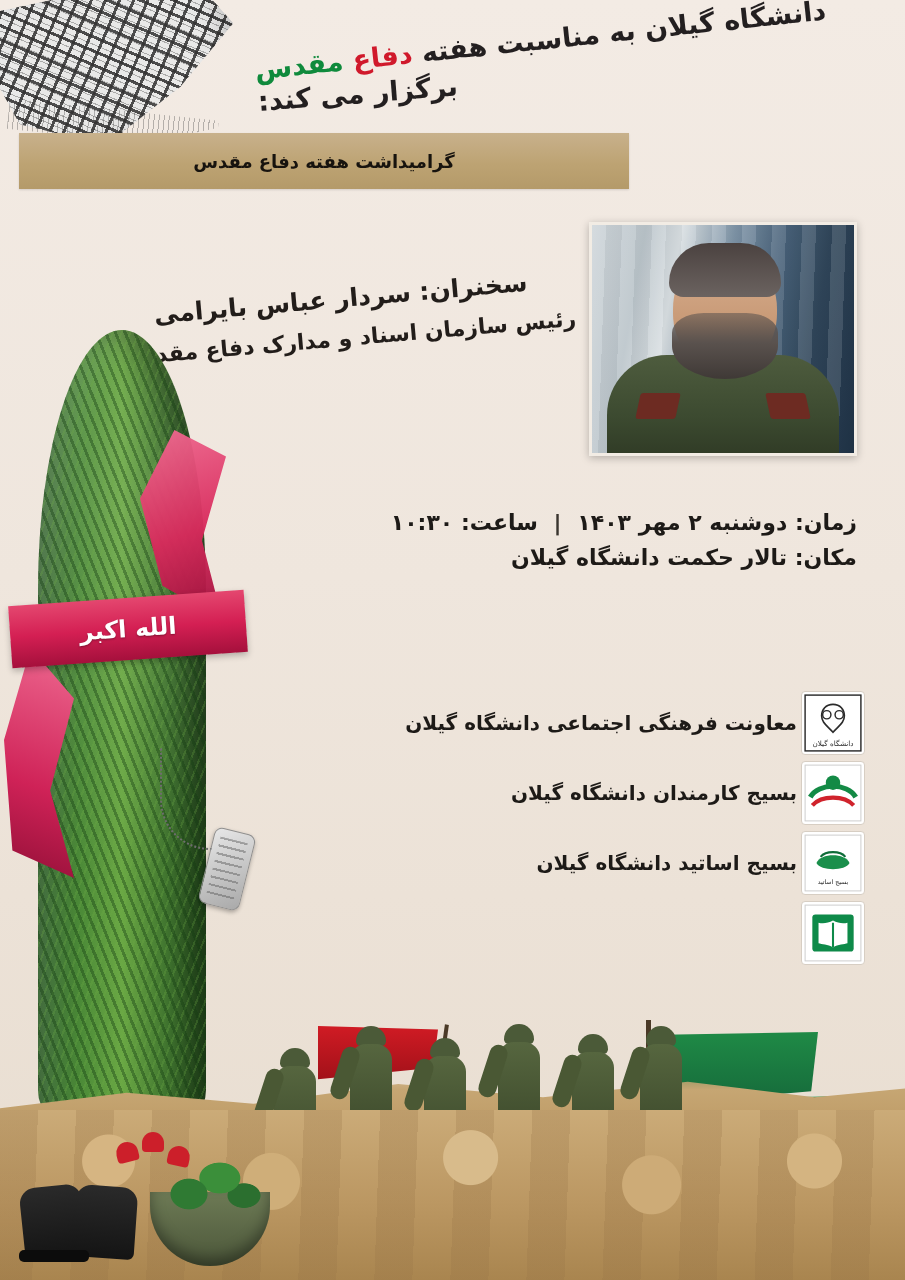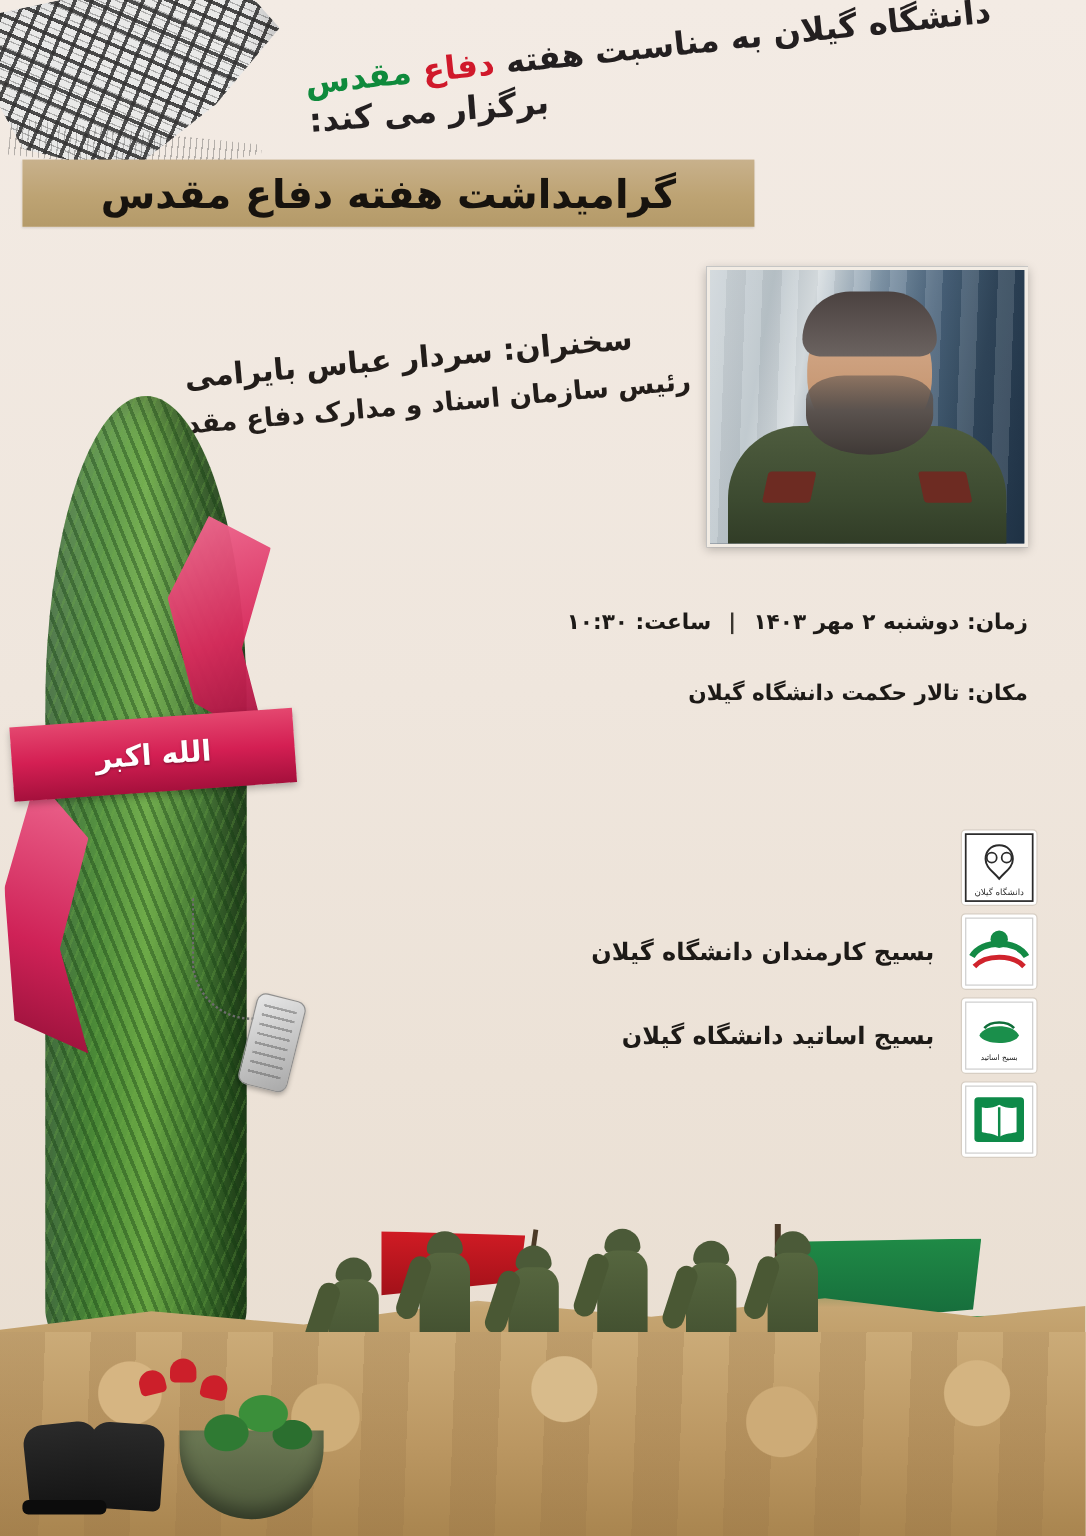--- a/index.html
+++ b/index.html
@@ -84,21 +84,21 @@
     top: 133px;
     width: 610px;
     height: 56px;
     background: linear-gradient(180deg, #c8b18c 0%, #bda373 55%, #b49a69 100%);
     display: flex;
     align-items: center;
     justify-content: center;
     box-shadow: 0 1px 2px rgba(0,0,0,.12);
   }
   .title-bar .title-text {
-    font-size: 33px;
+    font-size: 18px;
     font-weight: 700;
     color: #17130e;
     direction: rtl;
   }
 
   
   .portrait {
     position: absolute;
     right: 48px;
     top: 222px;
@@ -204,27 +204,27 @@
   
   .details {
     position: absolute;
     right: 48px;
     top: 505px;
     width: 520px;
     direction: rtl;
     text-align: right;
   }
   .details .d-row {
-    font-size: 18px;
+    font-size: 22px;
     font-weight: 700;
     color: #1d1a17;
     line-height: 1.6;
     white-space: nowrap;
   }
-  .details .d-row + .d-row { margin-top: 30px; }
+  .details .d-row + .d-row { }
   .details .sep { padding: 0 8px; color: #3a352f; }
 
   
   .organizers {
     position: absolute;
     right: 40px;
     top: 690px;
     width: 520px;
     direction: rtl;
   }
@@ -235,21 +235,21 @@
     height: 66px;
     margin-bottom: 4px;
   }
   .org-logo {
     width: 62px;
     height: 62px;
     flex: 0 0 62px;
     background: #ffffff;
     border: 1px solid #d7cec3;
     border-radius: 4px;
-    margin-left: 22px;
+    margin-left: 4px;
     display: flex;
     align-items: center;
     justify-content: center;
     overflow: hidden;
   }
   .org-label {
     font-size: 20px;
     font-weight: 700;
     color: #1d1a17;
     white-space: nowrap;
@@ -595,20 +595,21 @@
     <div class="org-row">
       <div class="org-logo">
         <svg class="logo-art" viewBox="0 0 60 60" aria-hidden="true">
           <rect x="3" y="3" width="54" height="54" fill="#ffffff" stroke="#2b2b2b" stroke-width="1.4"></rect>
           <path d="M30 12c-7 0-11 5-11 11 0 7 6 10 11 16 5-6 11-9 11-16 0-6-4-11-11-11z" fill="none" stroke="#2b2b2b" stroke-width="1.6"></path>
           <circle cx="24" cy="22" r="4" fill="none" stroke="#2b2b2b" stroke-width="1.4"></circle>
           <circle cx="36" cy="22" r="4" fill="none" stroke="#2b2b2b" stroke-width="1.4"></circle>
           <text x="30" y="52" font-size="7" text-anchor="middle" fill="#2b2b2b" font-family="DejaVu Sans, sans-serif">دانشگاه گیلان</text>
         </svg>
       </div>
+      <div class="org-label">معاونت فرهنگی اجتماعی  دانشگاه گیلان</div>
     </div>
 
     <div class="org-row">
       <div class="org-logo">
         <svg class="logo-art" viewBox="0 0 60 60" aria-hidden="true">
           <rect x="3" y="3" width="54" height="54" fill="#ffffff" stroke="#cfcfcf" stroke-width="1"></rect>
           <path d="M8 34c8-14 36-14 44 0" fill="none" stroke="#138a45" stroke-width="5"></path>
           <path d="M10 42c9-10 31-10 40 0" fill="none" stroke="#d0232c" stroke-width="4"></path>
           <circle cx="30" cy="20" r="7" fill="#138a45"></circle>
         </svg>

